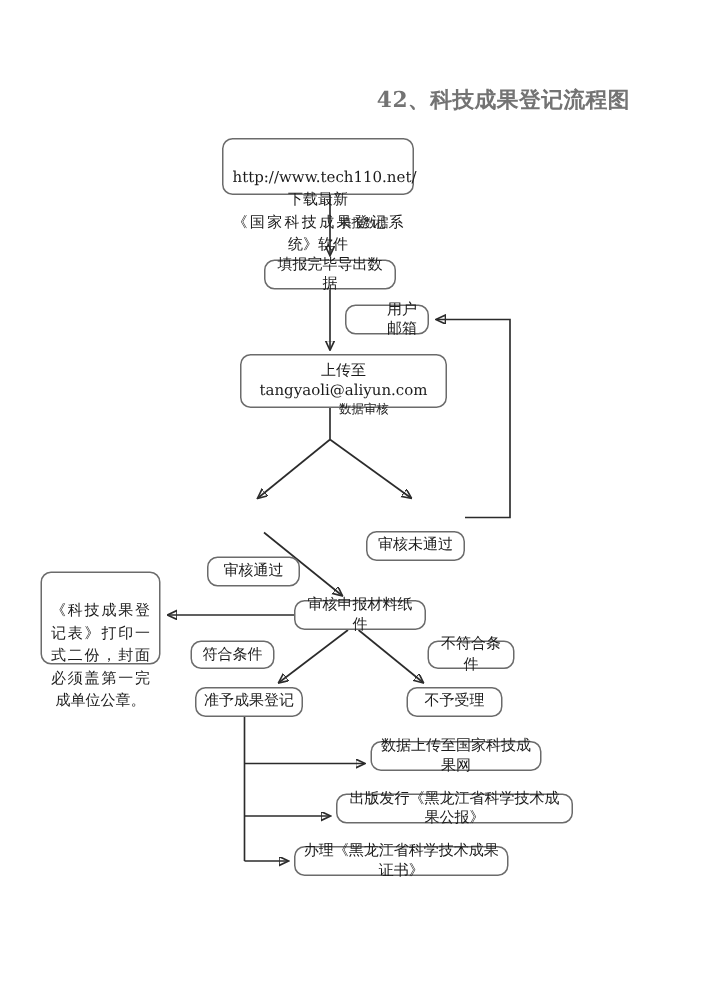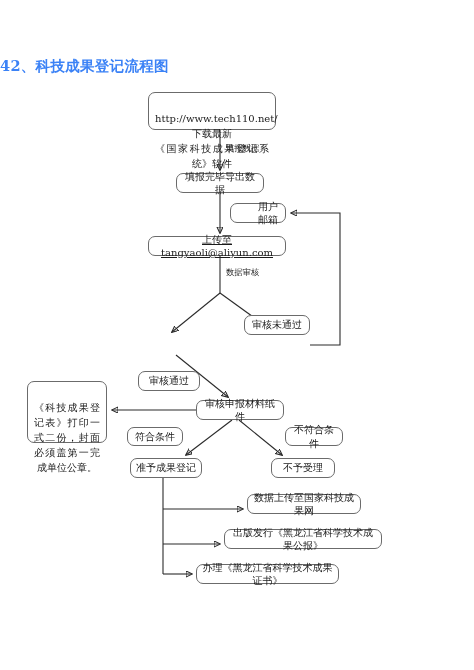--- a/index.html
+++ b/index.html
@@ -18,25 +18,25 @@
     position: absolute;
     left: 0; top: 0;
     width: 474px;
     height: 670px;
   }
   .page-title {
     position: absolute;
     left: 0;
     top: 57px;
     width: 420px;
-    text-align: left;
+    text-align: right;
     font-family: "DejaVu Serif", "Liberation Serif", serif;
     font-weight: bold;
     font-size: 14.5px;
-    color: #3b82f6;
+    color: #737373;
     letter-spacing: 0.3px;
   }
   .node {
     position: absolute;
     box-sizing: border-box;
     border: 1px solid #6b6b6b;
     background: #ffffff;
     color: #1a1a1a;
     font-size: 10px;
     line-height: 1.35;
@@ -128,29 +128,29 @@
   </div>
 
   <div class="node" style="left:176px; top:173px; width:88px; height:20px;">
     <span>填报完毕导出数据</span>
   </div>
 
   <div class="node" style="left:230px; top:203px; width:56px; height:20px;padding-left:24px;">
     <span>用户邮箱</span>
   </div>
 
-  <div class="node" style="left:148px; top:236px; width:138px; height:20px;text-decoration:underline;">
+  <div class="node" style="left:160px; top:236px; width:138px; height:36px;">
     <span>上传至 tangyaoli@aliyun.com</span>
   </div>
 
   <div class="node" style="left:138px; top:335px; width:62px; height:20px;margin-top:36px;">
     <span>审核通过</span>
   </div>
 
-  <div class="node" style="left:244px; top:315px; width:66px; height:20px;">
+  <div class="node" style="left:244px; top:354px; width:66px; height:20px;">
     <span>审核未通过</span>
   </div>
 
   <div class="node multiline" style="left:27px; top:381px; width:80px; height:62px;">
     <span class="inner">《科技成果登记表》打印一式二份，封面必须盖第一完成单位公章。</span>
   </div>
 
   <div class="node" style="left:196px; top:400px; width:88px; height:20px;">
     <span>审核申报材料纸件</span>
   </div>

